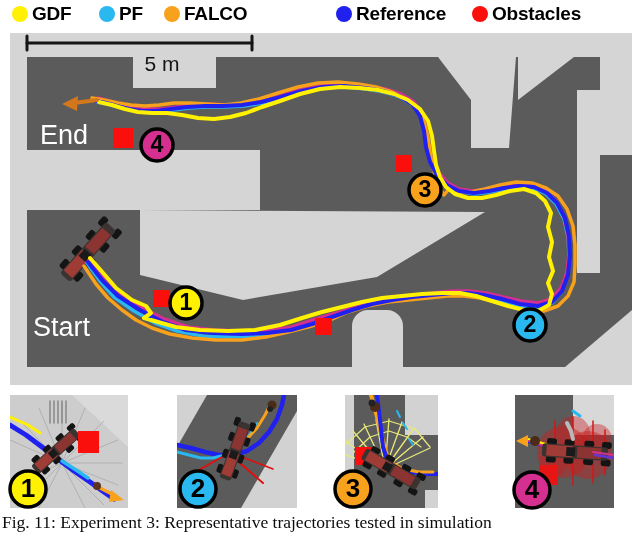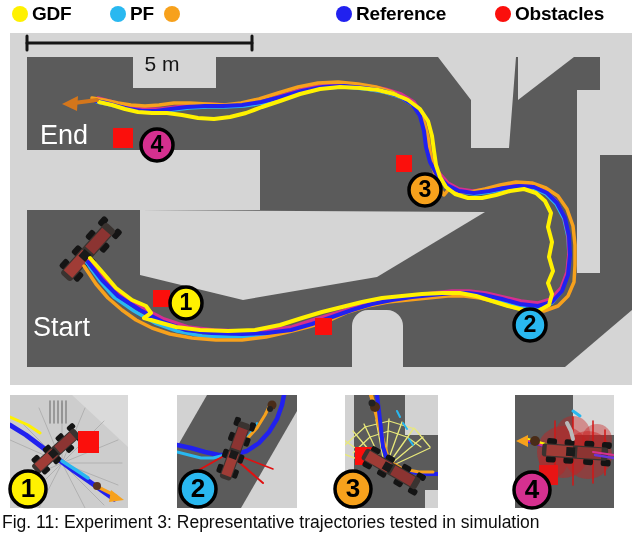--- a/index.html
+++ b/index.html
@@ -2,41 +2,42 @@
 <html><head>
 <meta charset="utf-8">
 <style>
   html,body{margin:0;padding:0;background:#ffffff;}
   #page{position:relative;width:640px;height:539px;background:#ffffff;overflow:hidden;
         font-family:"Liberation Sans","DejaVu Sans",sans-serif;}
   .legend{position:absolute;top:0;left:0;width:640px;height:28px;}
   .legend-item{position:absolute;top:2px;display:flex;align-items:center;height:24px;
                font-size:19px;font-weight:600;color:#000;letter-spacing:-0.2px;}
   .legend-dot{width:16px;height:16px;border-radius:50%;margin-right:4px;flex:0 0 16px;}
-  .li1{left:12px}.li2{left:110px}.li3{left:164px}.li4{left:280px}.li5{left:336px}.li6{left:495px}
+  .li1{left:12px}.li2{left:99px}.li3{left:164px}.li4{left:280px}.li5{left:336px}.li6{left:472px}
   #scene{position:absolute;top:0;left:0;}
   .caption{position:absolute;left:2px;top:512px;width:636px;
-           font-family:Liberation Sans, sans-serif;
+           font-family:Liberation Serif, serif;
            font-size:17.5px;color:#0c0c0c;white-space:nowrap;}
 </style>
 </head>
 <body>
 
 <div id="page">
   <div class="legend">
     <div class="legend-item li1">
       <span class="legend-dot" style="background: rgb(255, 241, 0);"></span>
       <span>GDF</span>
     </div>
     <div class="legend-item li2">
       <span class="legend-dot" style="background: rgb(41, 184, 240);"></span>
       <span>PF</span>
     </div>
     <div class="legend-item li3">
       <span class="legend-dot" style="background: rgb(247, 161, 28);"></span>
+      <span>FALCO</span>
     </div>
     <div class="legend-item li5">
       <span class="legend-dot" style="background: rgb(33, 33, 239);"></span>
       <span>Reference</span>
     </div>
     <div class="legend-item li6">
       <span class="legend-dot" style="background: rgb(251, 15, 12);"></span>
       <span>Obstacles</span>
     </div>
   </div>

